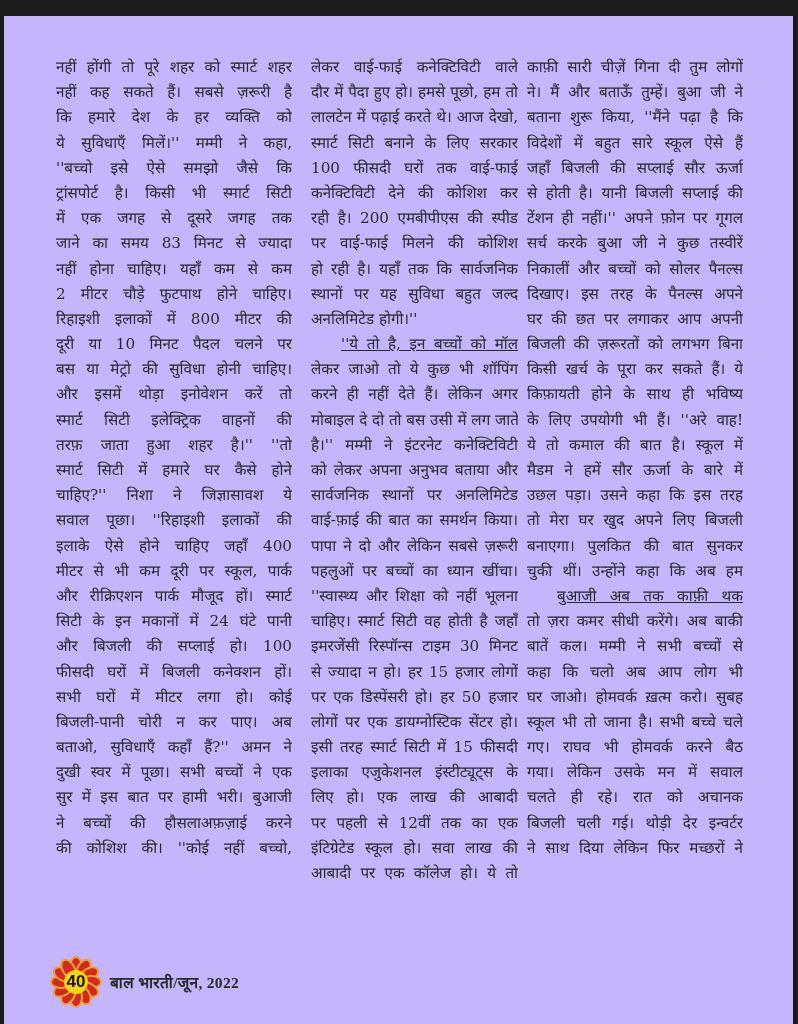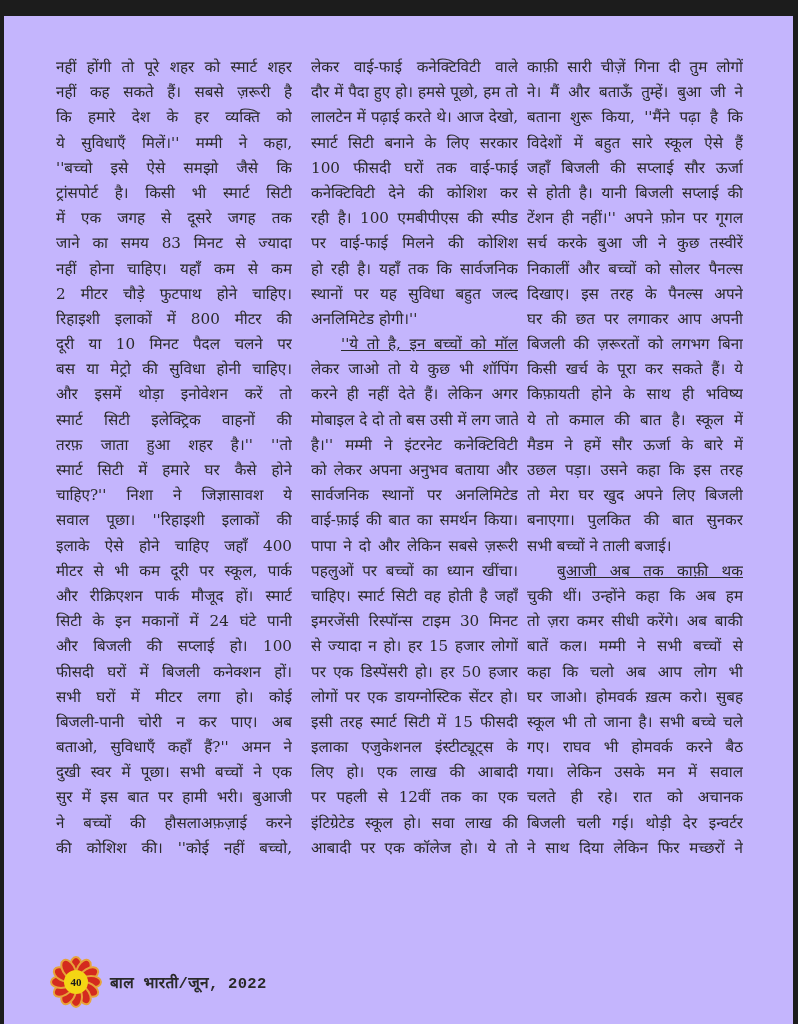--- a/index.html
+++ b/index.html
@@ -28,25 +28,25 @@
   .col3 { left: 523px; width: 216px; }
   .footer {
     position: absolute; left: 44px; top: 940px; height: 52px;
     display: flex; align-items: center;
   }
   .flower { width: 56px; height: 52px; position: relative; }
   .flower svg { position: absolute; left: 0; top: 0; }
   .page-num {
     position: absolute; left: 0; top: 0; width: 56px; height: 52px;
     display: flex; align-items: center; justify-content: center;
-    font-family: Liberation Serif, serif; font-weight: bold; font-size: 11px; color: #1a1a1a;
+    font-family: Liberation Sans, sans-serif; font-weight: bold; font-size: 17px; color: #1a1a1a;
   }
   .mag-title {
     margin-left: 6px;
-    font-family: Liberation Mono, monospace;
+    font-family: Liberation Serif, serif;
     font-weight: bold; font-size: 15.5px; color: #2a2a2a; letter-spacing: 0.3px;
   }
 </style>
 </head>
 <body>
 
 <div class="page">
   <div class="col col1" id="col-0">
       <span class="line">नहीं होंगी तो पूरे शहर को स्मार्ट शहर</span>
       <span class="line">नहीं कह सकते हैं। सबसे ज़रूरी है</span>
@@ -81,35 +81,36 @@
       <span class="line">ने बच्चों की हौसलाअफ़ज़ाई करने</span>
       <span class="line">की कोशिश की। ''कोई नहीं बच्चो,</span>
     </div>
   <div class="col col2" id="col-1">
       <span class="line">लेकर वाई-फाई कनेक्टिविटी वाले</span>
       <span class="line">दौर में पैदा हुए हो। हमसे पूछो, हम तो</span>
       <span class="line">लालटेन में पढ़ाई करते थे। आज देखो,</span>
       <span class="line">स्मार्ट सिटी बनाने के लिए सरकार</span>
       <span class="line">100 फीसदी घरों तक वाई-फाई</span>
       <span class="line">कनेक्टिविटी देने की कोशिश कर</span>
-      <span class="line">रही है। 100 एमबीपीएस की स्पीड</span>
+      <span class="line">रही है। 200 एमबीपीएस की स्पीड</span>
       <span class="line">पर वाई-फाई मिलने की कोशिश</span>
       <span class="line">हो रही है। यहाँ तक कि सार्वजनिक</span>
       <span class="line">स्थानों पर यह सुविधा बहुत जल्द</span>
       <span class="line last">अनलिमिटेड होगी।''</span>
       <span class="line indent">''ये तो है, इन बच्चों को मॉल</span>
       <span class="line">लेकर जाओ तो ये कुछ भी शॉपिंग</span>
       <span class="line">करने ही नहीं देते हैं। लेकिन अगर</span>
       <span class="line">मोबाइल दे दो तो बस उसी में लग जाते</span>
       <span class="line">है।'' मम्मी ने इंटरनेट कनेक्टिविटी</span>
       <span class="line">को लेकर अपना अनुभव बताया और</span>
       <span class="line">सार्वजनिक स्थानों पर अनलिमिटेड</span>
       <span class="line">वाई-फ़ाई की बात का समर्थन किया।</span>
       <span class="line">पापा ने दो और लेकिन सबसे ज़रूरी</span>
       <span class="line">पहलुओं पर बच्चों का ध्यान खींचा।</span>
+      <span class="line">''स्वास्थ्य और शिक्षा को नहीं भूलना</span>
       <span class="line">चाहिए। स्मार्ट सिटी वह होती है जहाँ</span>
       <span class="line">इमरजेंसी रिस्पॉन्स टाइम 30 मिनट</span>
       <span class="line">से ज्यादा न हो। हर 15 हजार लोगों</span>
       <span class="line">पर एक डिस्पेंसरी हो। हर 50 हजार</span>
       <span class="line">लोगों पर एक डायग्नोस्टिक सेंटर हो।</span>
       <span class="line">इसी तरह स्मार्ट सिटी में 15 फीसदी</span>
       <span class="line">इलाका एजुकेशनल इंस्टीट्यूट्स के</span>
       <span class="line">लिए हो। एक लाख की आबादी</span>
       <span class="line">पर पहली से 12वीं तक का एक</span>
       <span class="line">इंटिग्रेटेड स्कूल हो। सवा लाख की</span>
@@ -123,28 +124,28 @@
       <span class="line">जहाँ बिजली की सप्लाई सौर ऊर्जा</span>
       <span class="line">से होती है। यानी बिजली सप्लाई की</span>
       <span class="line">टेंशन ही नहीं।'' अपने फ़ोन पर गूगल</span>
       <span class="line">सर्च करके बुआ जी ने कुछ तस्वीरें</span>
       <span class="line">निकालीं और बच्चों को सोलर पैनल्स</span>
       <span class="line">दिखाए। इस तरह के पैनल्स अपने</span>
       <span class="line">घर की छत पर लगाकर आप अपनी</span>
       <span class="line">बिजली की ज़रूरतों को लगभग बिना</span>
       <span class="line">किसी खर्च के पूरा कर सकते हैं। ये</span>
       <span class="line">किफ़ायती होने के साथ ही भविष्य</span>
+      <span class="line">के लिए उपयोगी भी हैं। ''अरे वाह!</span>
       <span class="line">ये तो कमाल की बात है। स्कूल में</span>
       <span class="line">मैडम ने हमें सौर ऊर्जा के बारे में</span>
       <span class="line">उछल पड़ा। उसने कहा कि इस तरह</span>
       <span class="line">तो मेरा घर खुद अपने लिए बिजली</span>
       <span class="line">बनाएगा। पुलकित की बात सुनकर</span>
-      <span class="line last">सभी बच्चों ने ताली बजाई।</span>
+      <span class="line">चुकी थीं। उन्होंने कहा कि अब हम</span>
       <span class="line indent">बुआजी अब तक काफ़ी थक</span>
-      <span class="line">चुकी थीं। उन्होंने कहा कि अब हम</span>
       <span class="line">तो ज़रा कमर सीधी करेंगे। अब बाकी</span>
       <span class="line">बातें कल। मम्मी ने सभी बच्चों से</span>
       <span class="line">कहा कि चलो अब आप लोग भी</span>
       <span class="line">घर जाओ। होमवर्क ख़त्म करो। सुबह</span>
       <span class="line">स्कूल भी तो जाना है। सभी बच्चे चले</span>
       <span class="line">गए। राघव भी होमवर्क करने बैठ</span>
       <span class="line">गया। लेकिन उसके मन में सवाल</span>
       <span class="line">चलते ही रहे। रात को अचानक</span>
       <span class="line">बिजली चली गई। थोड़ी देर इन्वर्टर</span>
       <span class="line">ने साथ दिया लेकिन फिर मच्छरों ने</span>

